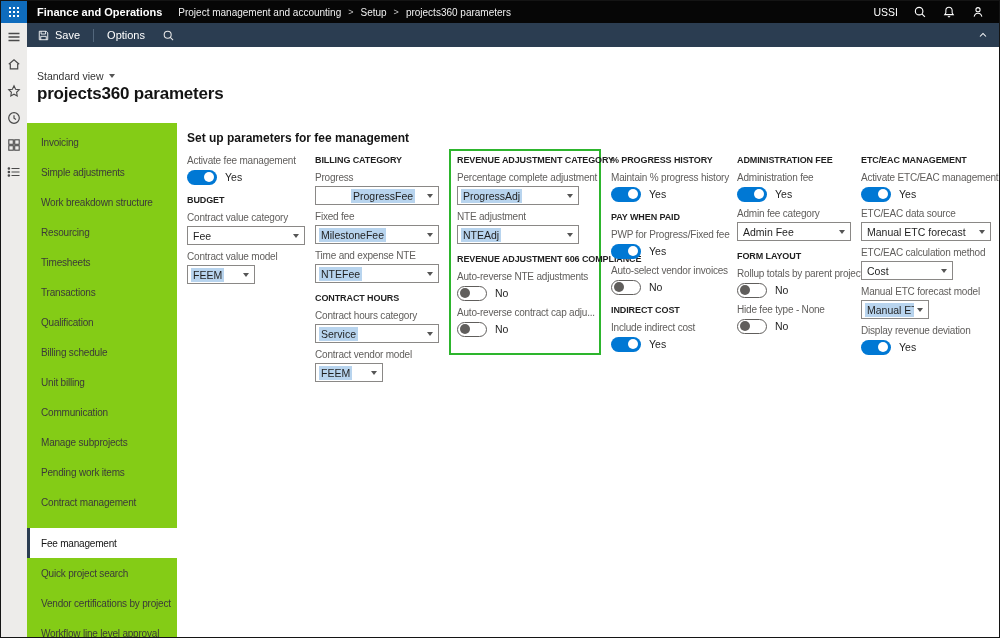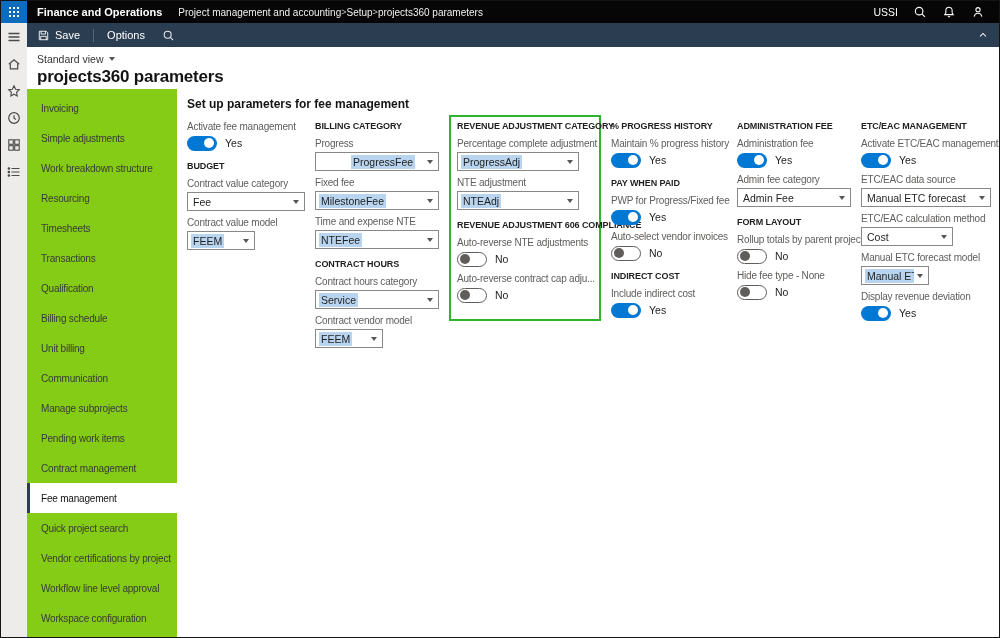--- a/index.html
+++ b/index.html
@@ -7,50 +7,50 @@
   html,body{width:1000px;height:638px;}
   body{overflow:hidden;background:#fff;font-family:"Liberation Sans",sans-serif;border:1px solid #141414;position:relative;}
   svg{display:block;}
 
   
   .topbar{height:22px;background:#060606;display:flex;align-items:center;color:#fff;}
   .waffle{width:26px;height:22px;background:#0f6cbd;display:flex;align-items:center;justify-content:center;cursor:pointer;flex:none;}
   .waffle-grid{display:grid;grid-template-columns:repeat(3,3px);grid-template-rows:repeat(3,3px);gap:1px;}
   .waffle-grid i{background:#fff;width:2px;height:2px;display:block;}
   .app-title{font-size:11px;font-weight:bold;padding:0 16px 0 10px;white-space:nowrap;cursor:pointer;}
-  .crumbs{font-size:10px;display:flex;align-items:flex-start;color:#f0f0f0;}
+  .crumbs{font-size:10px;display:flex;gap:7px;align-items:flex-start;color:#f0f0f0;}
   .crumb{cursor:pointer;white-space:nowrap;}
   .crumb-sep{color:#c8c8c8;font-size:9px;}
   .topbar-right{margin-left:auto;display:flex;align-items:center;gap:15px;padding-right:14px;}
   .company{font-size:10.5px;cursor:pointer;}
   .tbicon{display:flex;align-items:center;cursor:pointer;}
 
   
   .lower{display:flex;height:614px;}
   .rail{width:26px;background:#edecea;display:flex;flex-direction:column;align-items:center;padding-top:5px;gap:9px;flex:none;}
   .ricon{display:flex;align-items:center;justify-content:center;width:18px;height:18px;cursor:pointer;}
-  .right-side{flex:1;display:flex;flex-direction:column;min-width:0;}
+  .right-side{flex:1;display:flex;flex-direction:column;min-width:0;gap:17px;}
 
   
   .actionbar{height:24px;background:#2b3d51;display:flex;align-items:center;color:#fff;font-size:11px;padding:0 10px 0 6px;gap:9px;flex:none;}
   .ab-btn{display:flex;align-items:center;gap:5px;cursor:pointer;padding:0 4px;height:100%;}
   .ab-divider{width:1px;height:13px;background:#53677c;}
   .ab-right{margin-left:auto;display:flex;align-items:center;cursor:pointer;}
 
   
   .page-header{padding:6px 16px 0 10px;background:#fff;height:42px;flex:none;}
   .view-picker{display:flex;align-items:center;gap:5px;font-size:10.5px;color:#333;cursor:pointer;width:max-content;}
   .caret{width:0;height:0;border-left:3.5px solid transparent;border-right:3.5px solid transparent;border-top:4px solid #555;}
   .page-title{font-size:17px;font-weight:bold;color:#141414;margin-top:2px;letter-spacing:-0.2px;}
 
   
   .content-row{flex:1;display:flex;min-height:0;}
   .sidebar{width:150px;background:#84cc16;flex:none;overflow:hidden;padding-top:4px;}
   .sb-item{height:30px;display:flex;align-items:center;padding-left:14px;font-size:10px;letter-spacing:-0.2px;color:#3b3a39;cursor:pointer;white-space:nowrap;overflow:hidden;}
-  .sb-item.selected{background:#fff;border-left:3px solid #2b3d51;padding-left:11px;color:#141414;}
+  .sb-item.selected{background:#fff;border-left:3px solid #2b3d51;padding-left:11px;color:#141414;margin-top:11px;}
   .main{flex:1;padding:8px 0 0 10px;min-width:0;}
   .form-title{font-size:12px;font-weight:bold;color:#141414;}
   .form-columns{display:flex;gap:10px;margin-top:10px;align-items:flex-start;}
   .col{flex:none;}
   .col.c1{width:118px;}.col.c2{width:124px;}.col.c4{width:116px;}.col.c5{width:114px;}.col.c6{width:130px;}
   .col.boxed{width:152px;border:2px solid #2db52d;padding:4px 8px 10px 6px;margin-top:-6px;}
   .boxed .combo{width:122px;}
 
   .sec-header{font-size:9px;font-weight:bold;color:#1f1f1f;white-space:nowrap;margin-bottom:7px;letter-spacing:-0.1px;}
   .field + .sec-header{margin-top:10px;}

